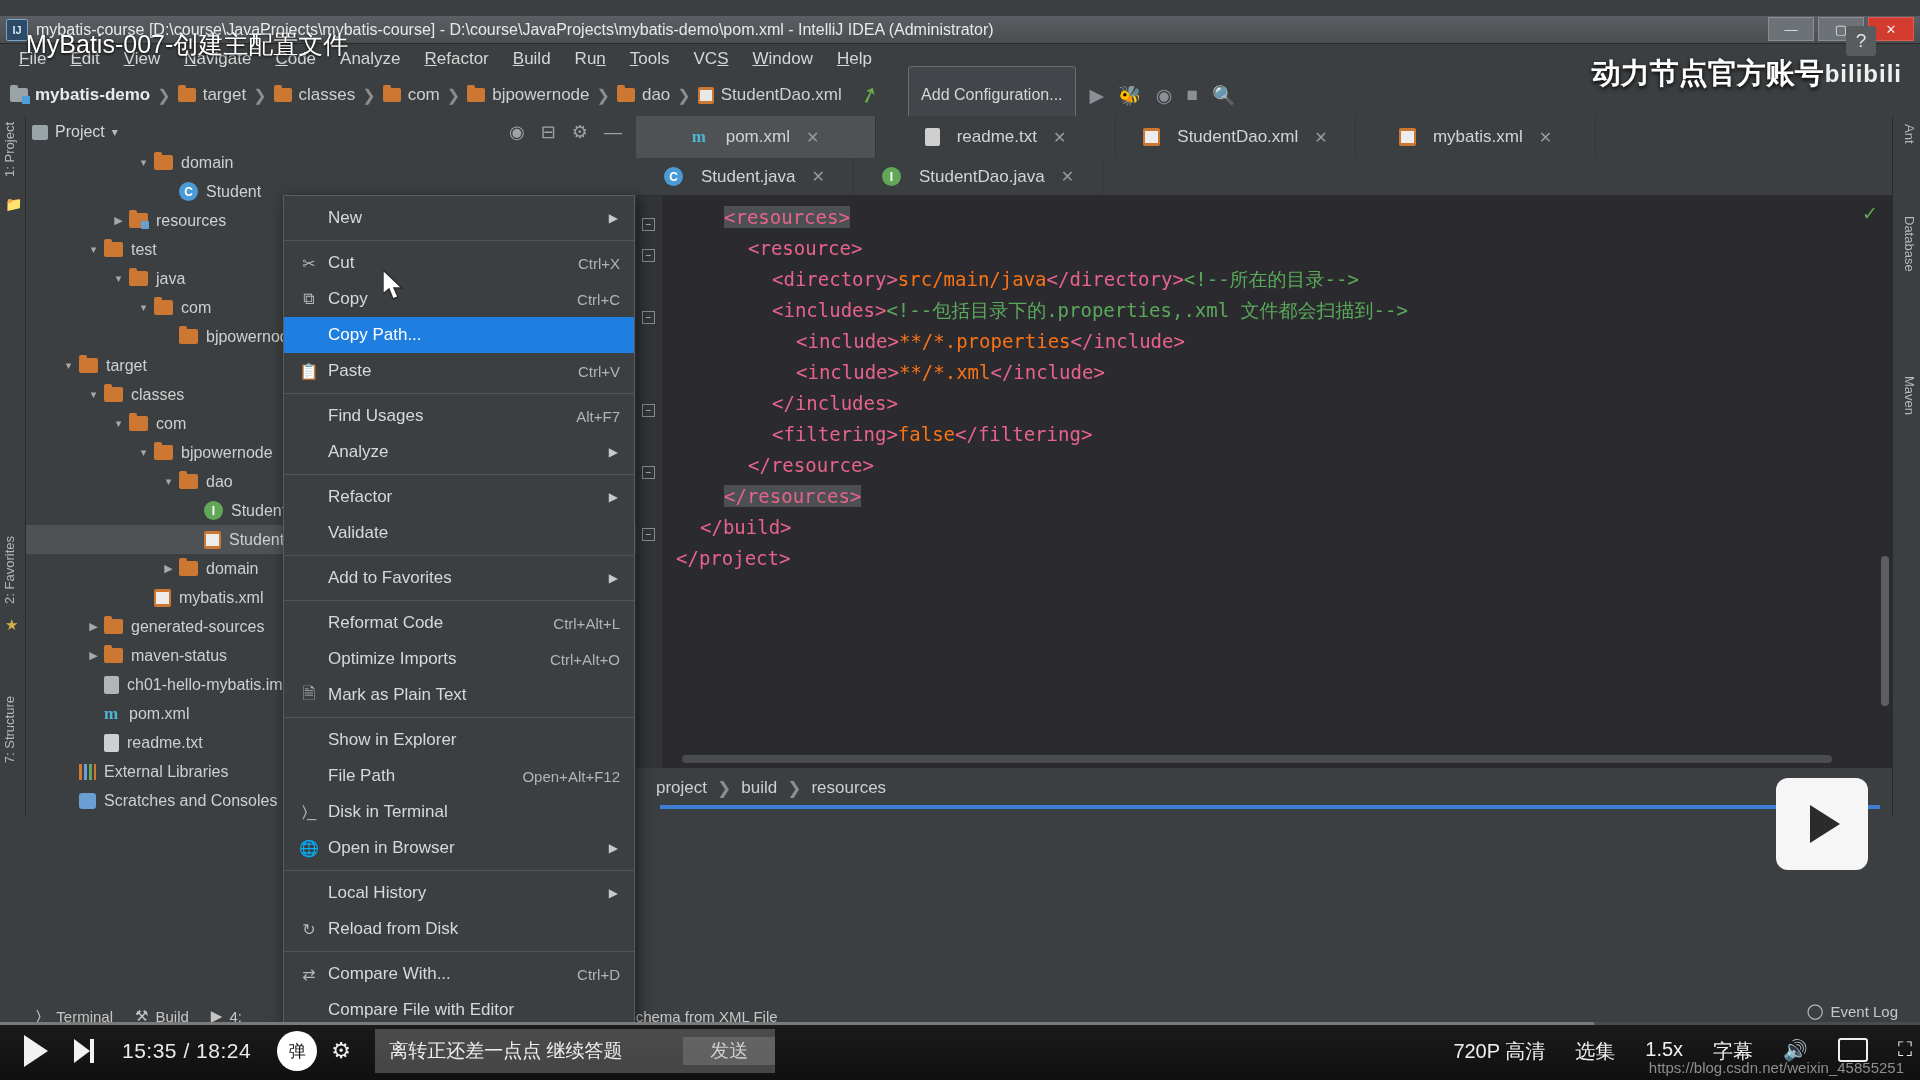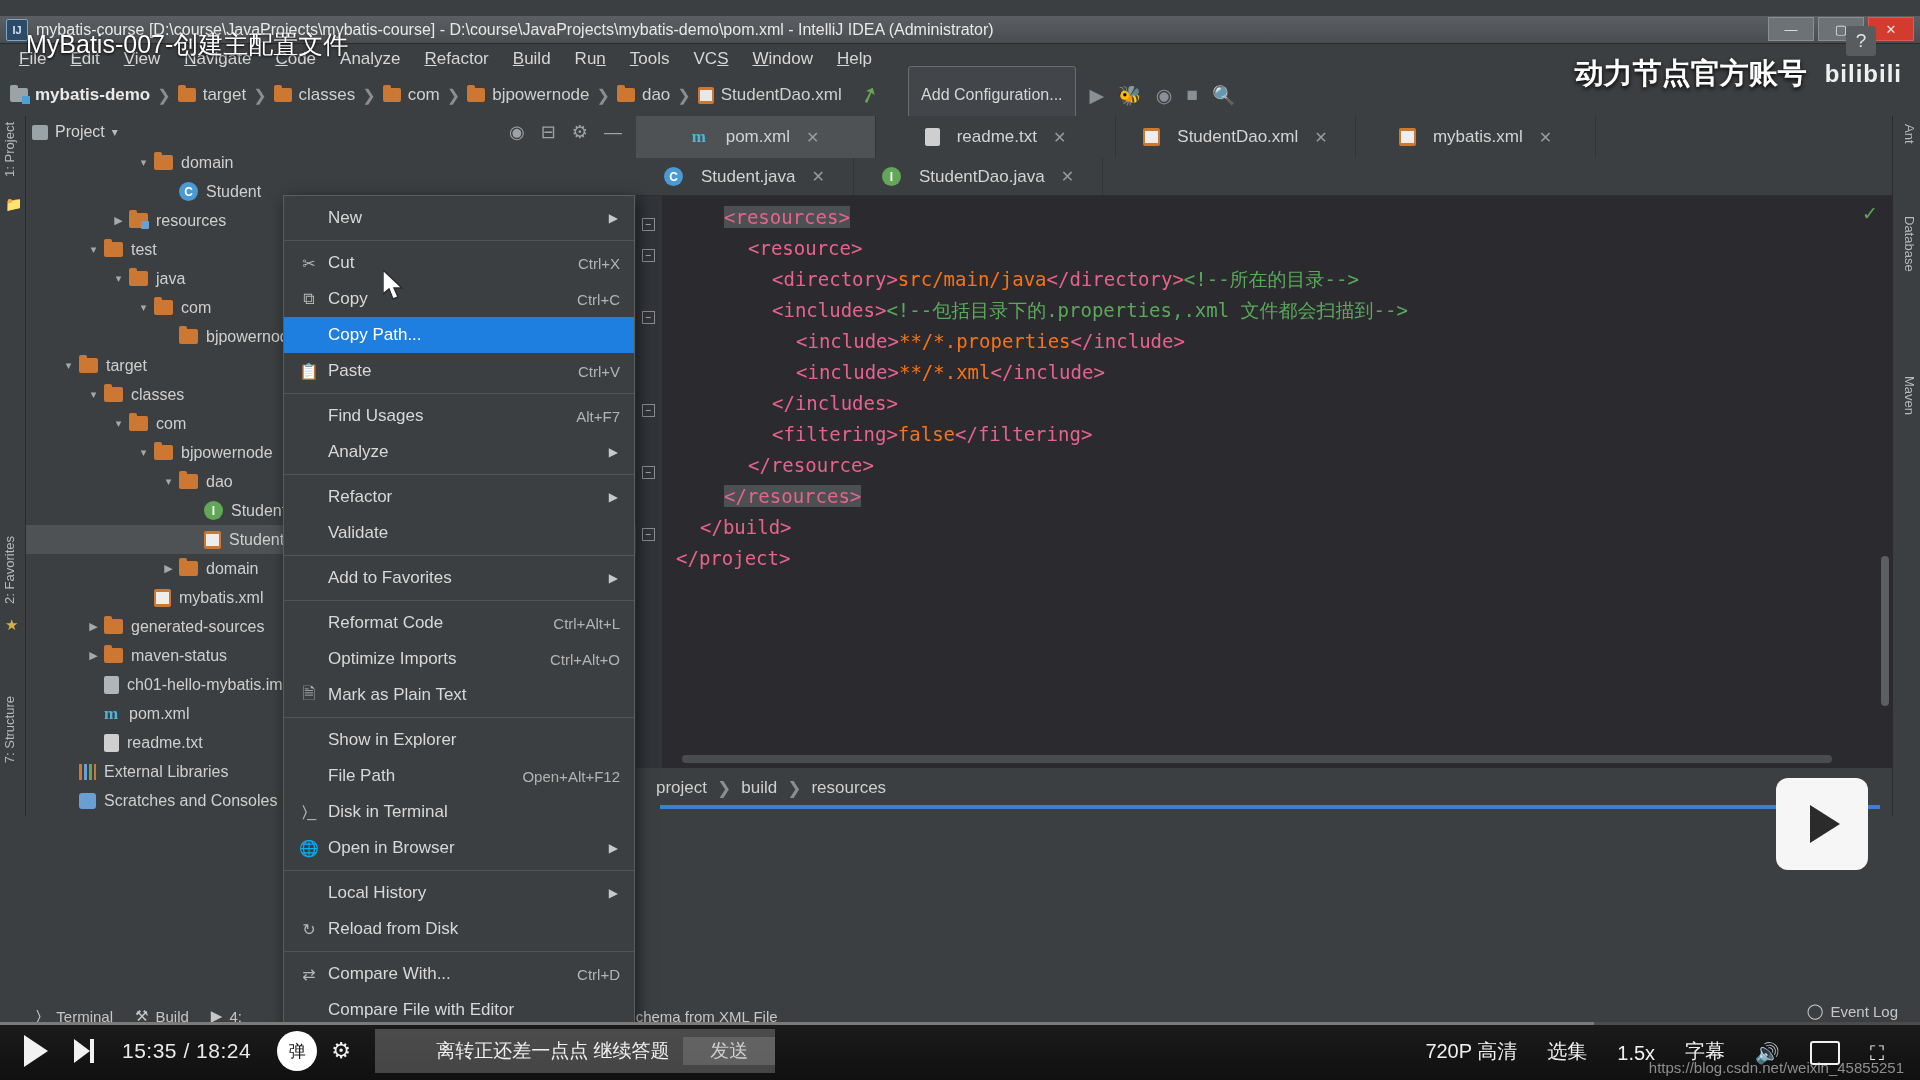--- a/index.html
+++ b/index.html
@@ -48,21 +48,21 @@
   .xmlico { display:inline-block; width:16px; height:17px; background:#cc7832; border-radius:2px;
             margin-right:7px; position:relative; }
   .xmlico:after{ content:""; position:absolute; inset:3px 2px; background:#e8e8e8; }
   .crumb .bold { font-weight:bold; color:#e9e9e9; }
   .addcfg { margin-left:30px; border:1px solid #6a6d70; border-radius:3px; color:#d6d6d6;
             font-size:16px; padding:19px 12px; background:#42464a; white-space:nowrap; }
   .navicon { color:#8b9096; font-size:19px; margin-left:14px; }
   .hammer { color:#68a84b; font-size:22px; margin-left:18px; transform:rotate(-20deg); }
 
   
-  .bili-wm { position:absolute; right:18px; top:54px; z-index:55; display:flex; align-items:center; gap:18px; }
+  .bili-wm { position:absolute; right:18px; top:54px; z-index:55; display:flex; align-items:center; gap:1px; }
   .bili-wm .cn { color:#fff; font-size:29px; font-weight:bold; text-shadow:0 2px 4px #000; }
   .bili-wm .lg { color:#fff; font-size:24px; font-weight:bold; letter-spacing:1px; opacity:.92; }
 
   
   .lstrip { position:absolute; left:0; top:116px; width:26px; height:700px; background:#3c3f41;
             border-right:1px solid #2b2b2b; }
   .vtab { position:absolute; left:2px; color:#b8b8b8; font-size:13px;
           writing-mode:vertical-rl; transform:rotate(180deg); white-space:nowrap; }
   .rstrip { position:absolute; right:0; top:116px; width:28px; height:700px; background:#3c3f41;
             border-left:1px solid #2b2b2b; }
@@ -169,24 +169,24 @@
   .pnext { margin-left:26px; display:flex; align-items:center; }
   .pnext .t { width:0;height:0;border-left:16px solid #f2f2f2;border-top:12px solid transparent;border-bottom:12px solid transparent;}
   .pnext .b { width:4px; height:24px; background:#f2f2f2; }
   .ptime { margin-left:28px; font-size:21px; letter-spacing:.5px; white-space:nowrap;}
   .danmu { margin-left:26px; display:flex; align-items:center; gap:14px;}
   .danmu-sw { width:40px; height:40px; border-radius:50%; background:#fff; color:#111; font-size:17px;
               display:flex; align-items:center; justify-content:center;}
   .danmu-ic { width:34px; height:28px; color:#f0f0f0; font-size:22px; display:flex; align-items:center;}
   .dinput { margin-left:10px; width:400px; height:44px; background:rgba(255,255,255,.22);
             display:flex; align-items:center; }
-  .dinput .txt { color:#efefef; font-size:19px; padding-left:30px; white-space:nowrap;margin-left:31px;}
+  .dinput .txt { color:#efefef; font-size:19px; padding-left:14px; white-space:nowrap;}
   .dsend { margin-left:auto; width:92px; height:28px; background:rgba(255,255,255,.14);
            color:#cfcfcf; font-size:19px; display:flex; align-items:center; justify-content:center;}
-  .pright { margin-left:auto; display:flex; align-items:flex-end; gap:30px; padding-right:36px; }
+  .pright { margin-left:auto; display:flex; align-items:flex-start; gap:30px; padding-right:8px; }
   .pright .pi { color:#f0f0f0; font-size:20px; white-space:nowrap; display:flex; align-items:center; gap:5px;}
   .progress { position:absolute; left:0; top:1022px; width:1920px; height:3px; background:#4b4b4b; z-index:71;}
   .progress .fill { width:83%; height:3px; background:#7a7a7a; }
   .csdn { position:absolute; right:16px; bottom:4px; color:#8e8e8e; font-size:15px; z-index:75;}
   .icbox { width:30px; height:24px; border:2px solid #f0f0f0; border-radius:3px; }
 </style>
 </head>
 <body>
 
 <div id="root">

